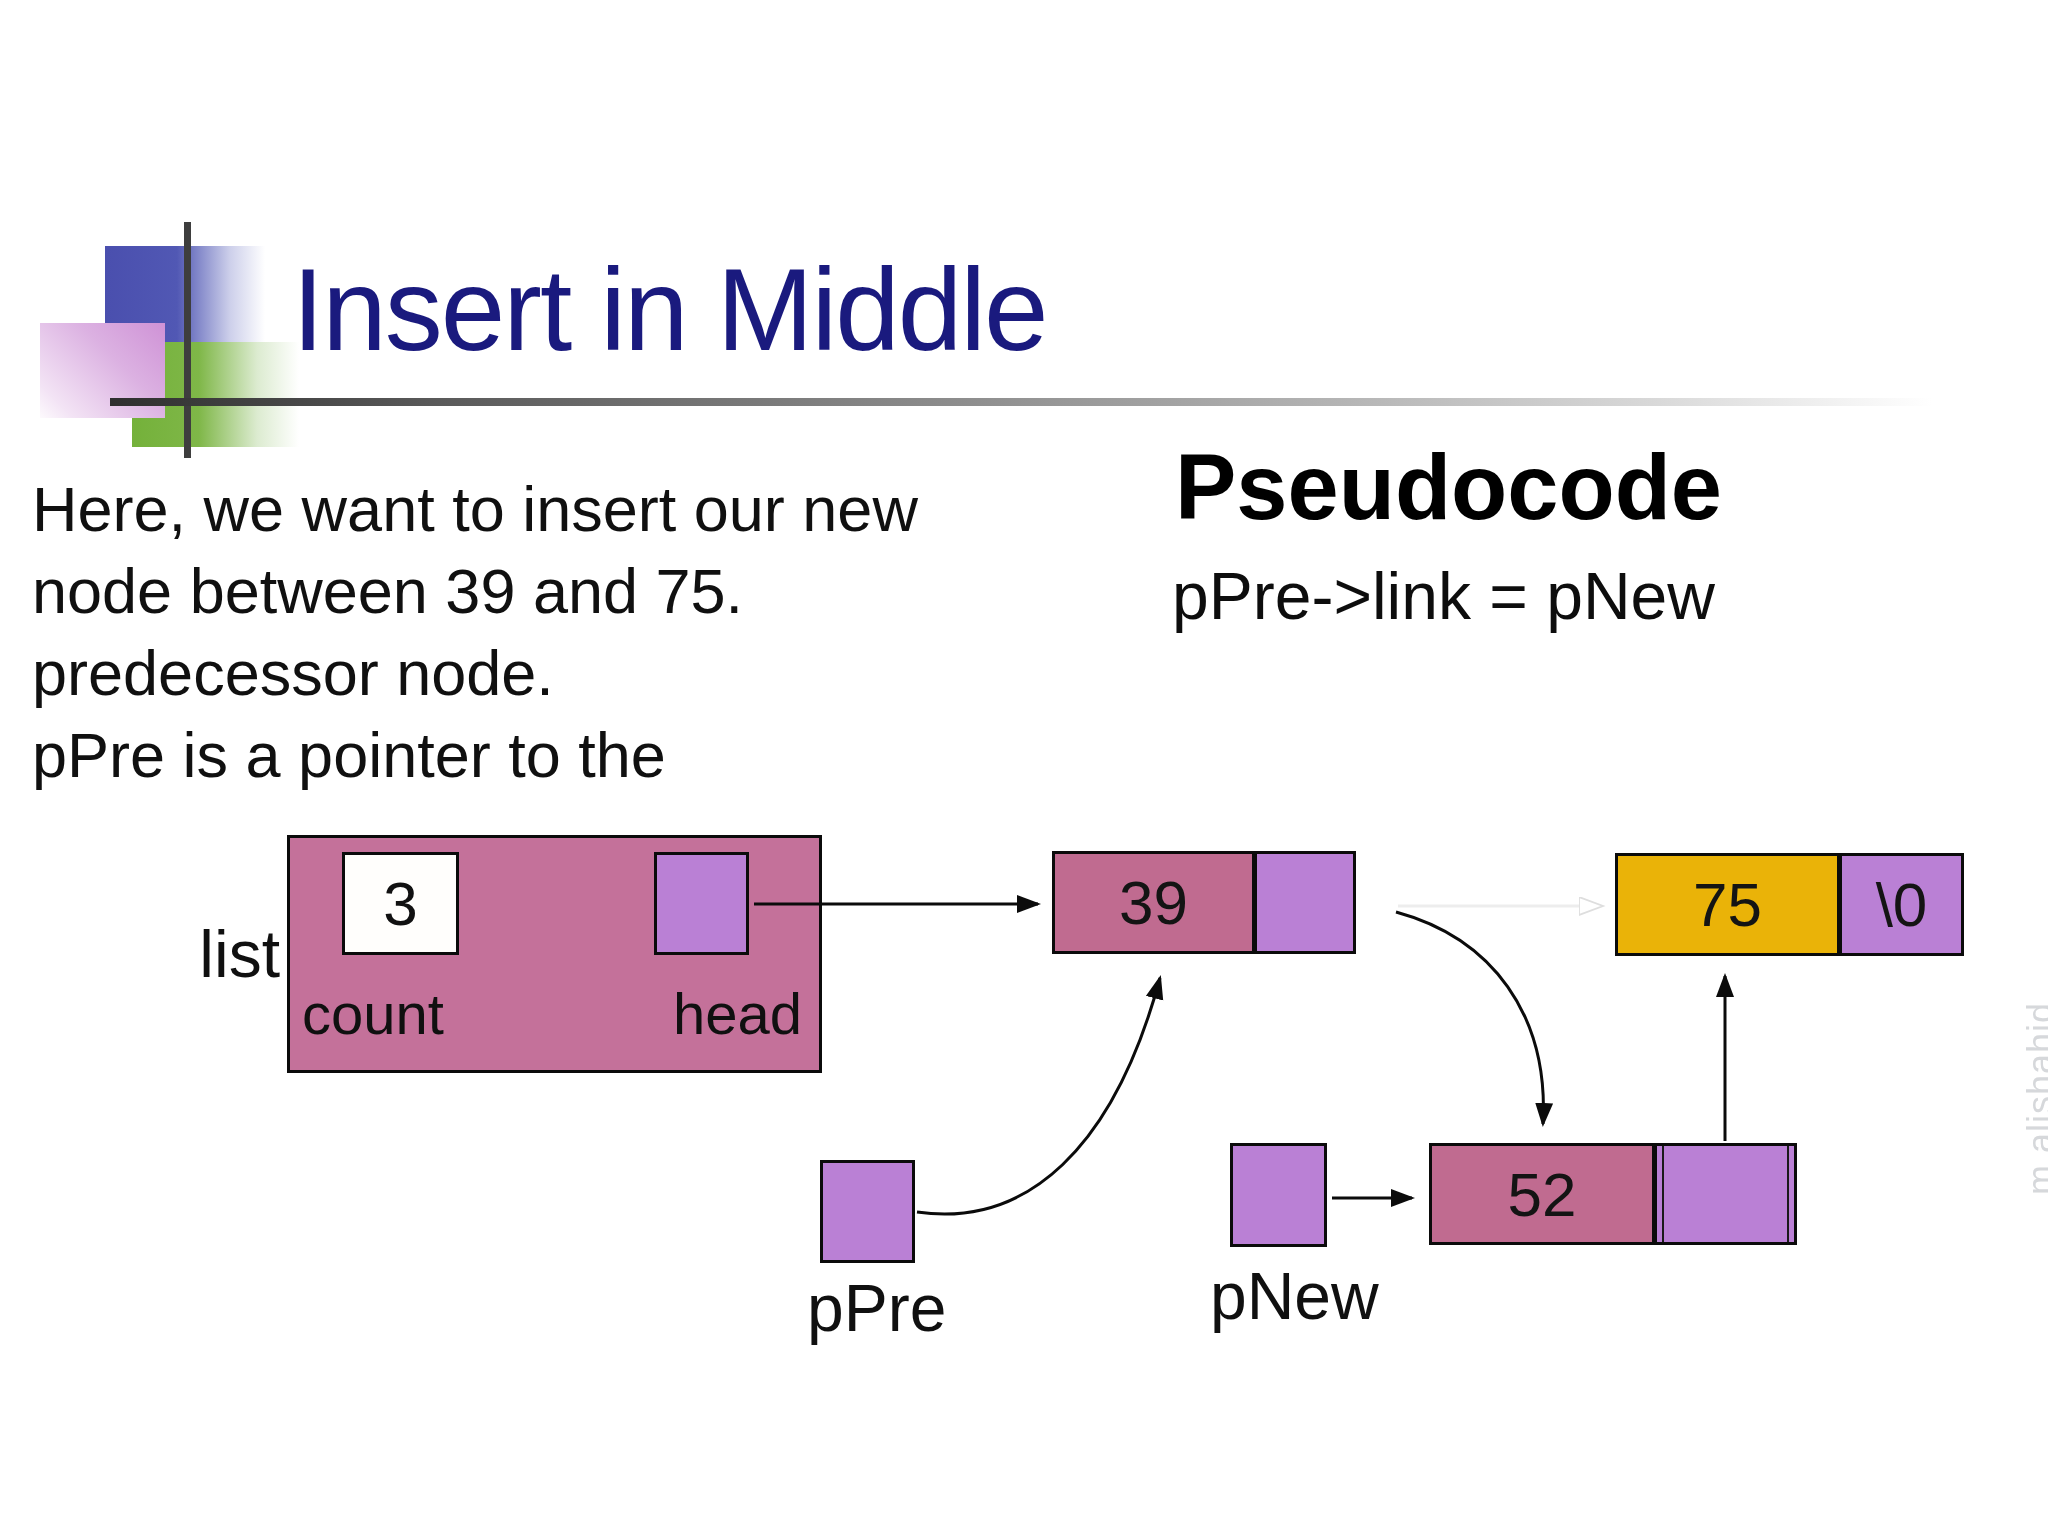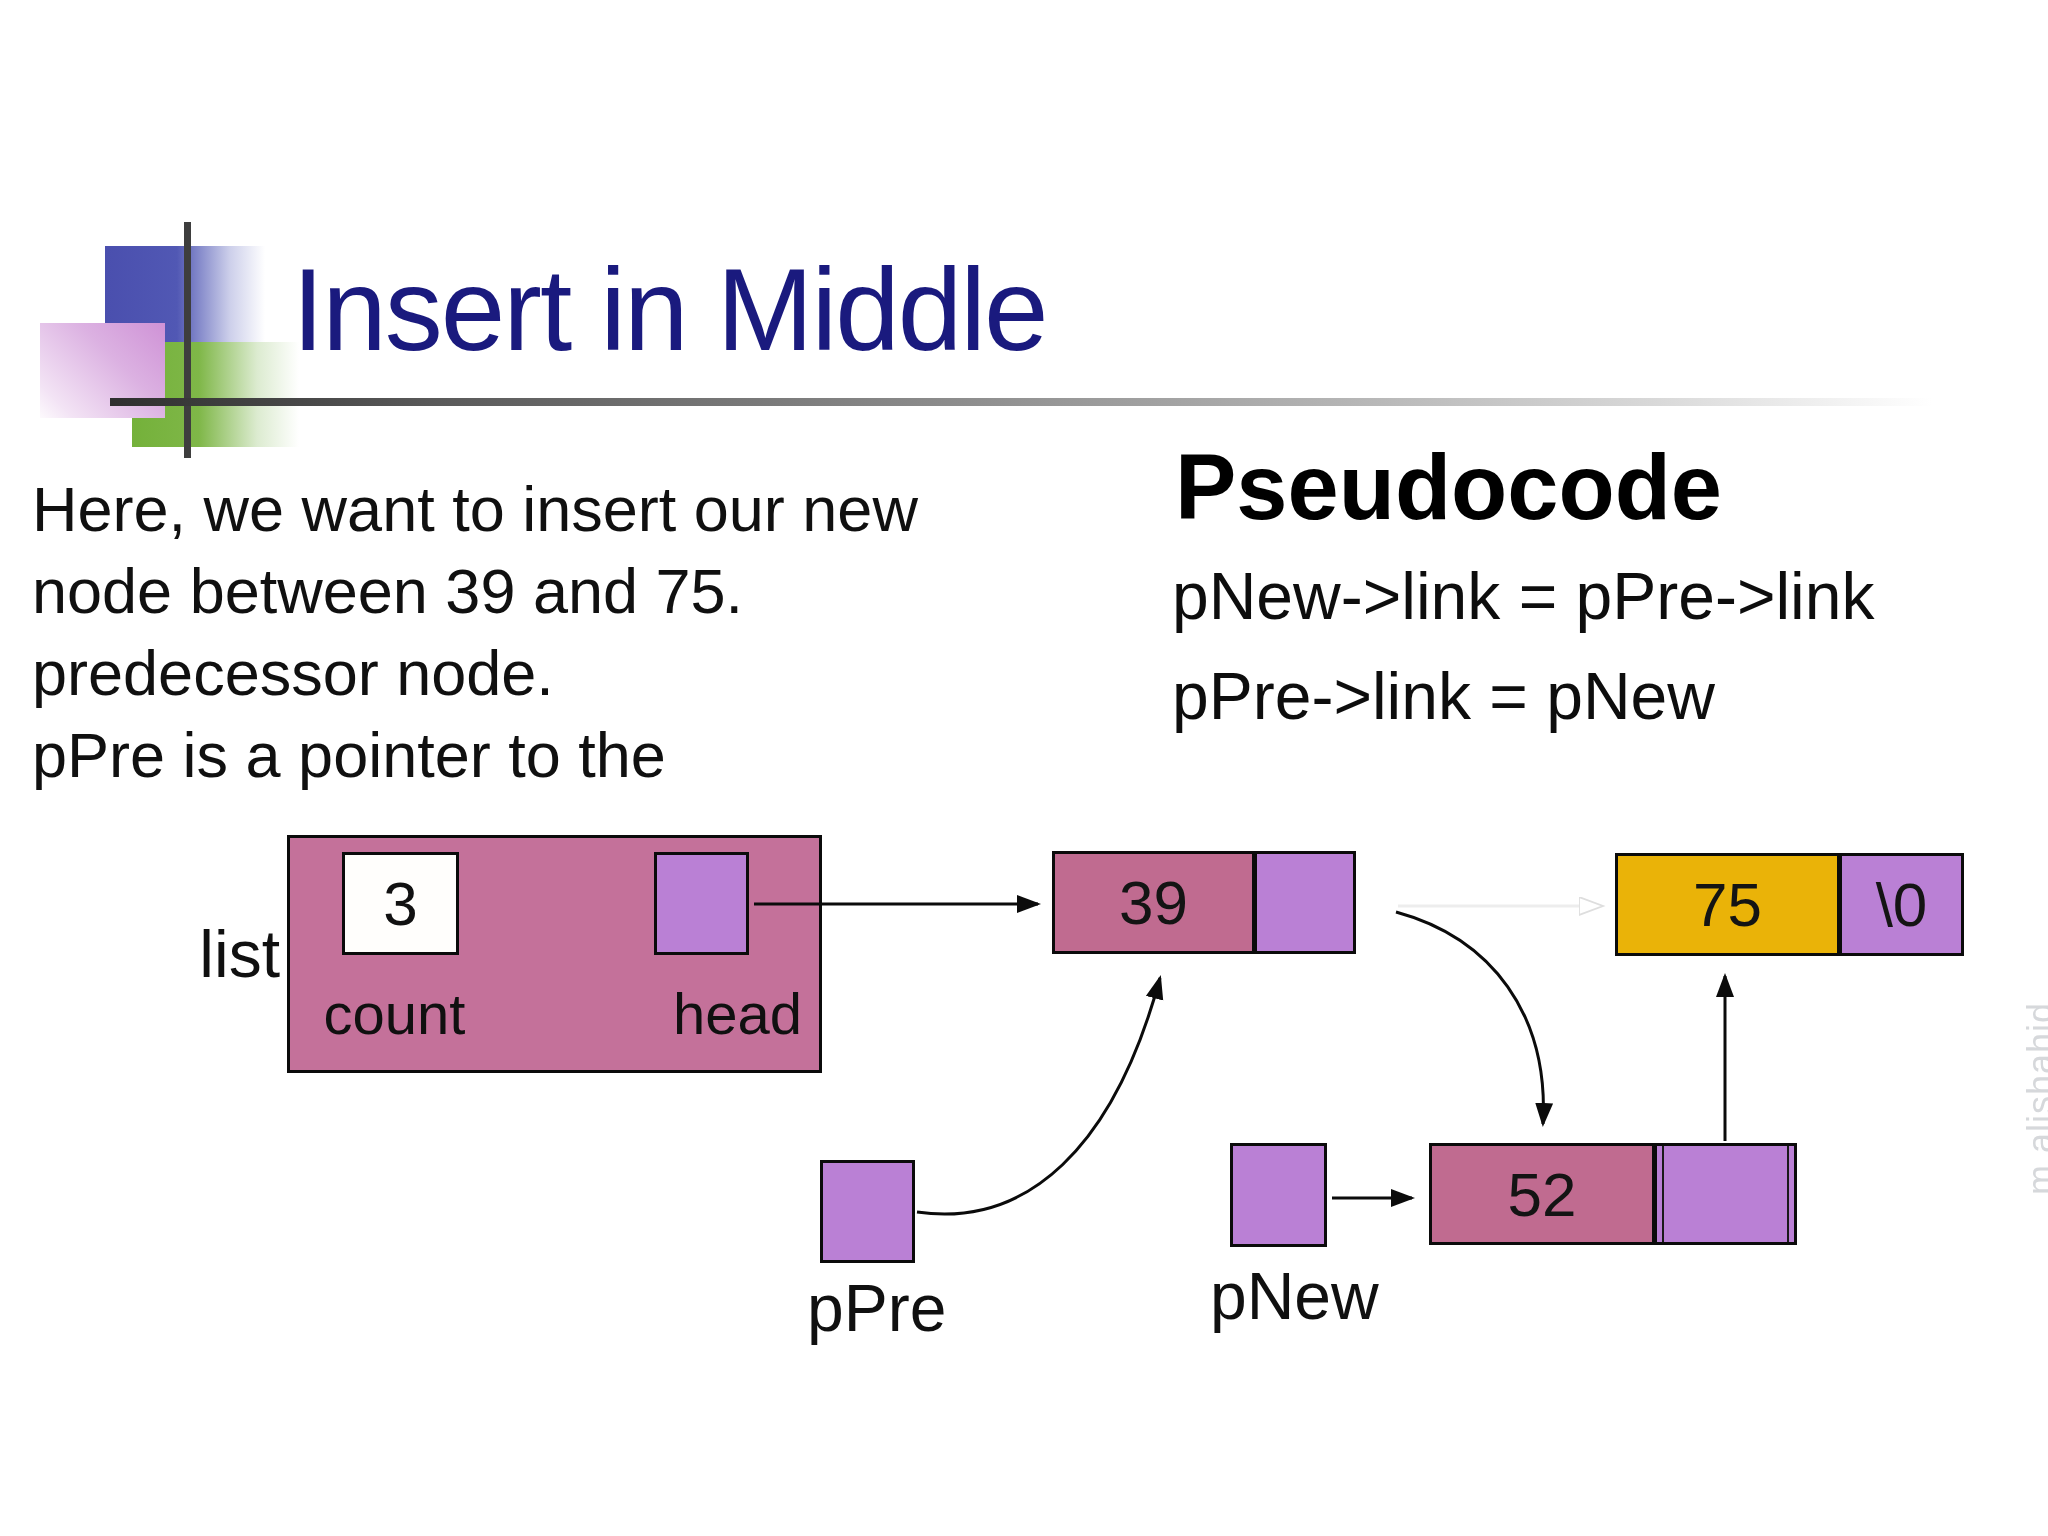--- a/index.html
+++ b/index.html
@@ -48,21 +48,21 @@
   .c52d{width:226px;background:#c06b90;}
   .c52l{width:142px;background:#ba80d5;position:relative;}
   .c52l .inner{position:absolute;left:5px;right:5px;top:0;bottom:0;
     border-left:2px solid #1a1a1a;border-right:2px solid #1a1a1a;}
   .ppre-box{left:808px;top:1160px;width:95px;height:103px;}
   .pnew-box{left:1218px;top:1143px;width:97px;height:104px;}
 
   
   .lbl{font-size:62px;color:#101010;white-space:nowrap;}
   .lbl-list{left:150px;top:916px;width:118px;text-align:right;font-size:66px;}
-  .lbl-count{left:290px;top:980px;width:185px;text-align:center;font-size:58px;}
+  .lbl-count{left:290px;top:980px;width:185px;font-size:58px;}
   .lbl-head{left:610px;top:980px;width:180px;text-align:right;font-size:58px;}
   .lbl-ppre{left:795px;top:1270px;font-size:66px;}
   .lbl-pnew{left:1198px;top:1258px;font-size:66px;}
 
   .watermark{left:2008px;top:1195px;transform:rotate(-90deg);transform-origin:left top;
     font-size:36px;letter-spacing:1px;color:#d6d8db;white-space:nowrap;}
 
   svg.arrows{position:absolute;left:0;top:0;pointer-events:none;}
 </style>
 </head>
@@ -80,21 +80,20 @@
 
   <div class="abs desc">
     <div>Here, we want to insert our new</div>
     <div>node between 39 and 75.</div>
     <div>predecessor node.</div>
     <div>pPre is a pointer to the</div>
   </div>
 
   <div class="abs pseudo-h">Pseudocode</div>
   <div class="abs pseudo-lines">
-    <div>pNew-&gt;link = pPre-&gt;link</div>
     <div>pPre-&gt;link = pNew</div>
   </div>
 
   <div class="abs box pinkfill list-box"></div>
   <div class="abs box count-box">3</div>
   <div class="abs box purplefill head-box"></div>
   <div class="abs lbl lbl-list">list</div>
   <div class="abs lbl lbl-count">count</div>
   <div class="abs lbl lbl-head">head</div>
 

